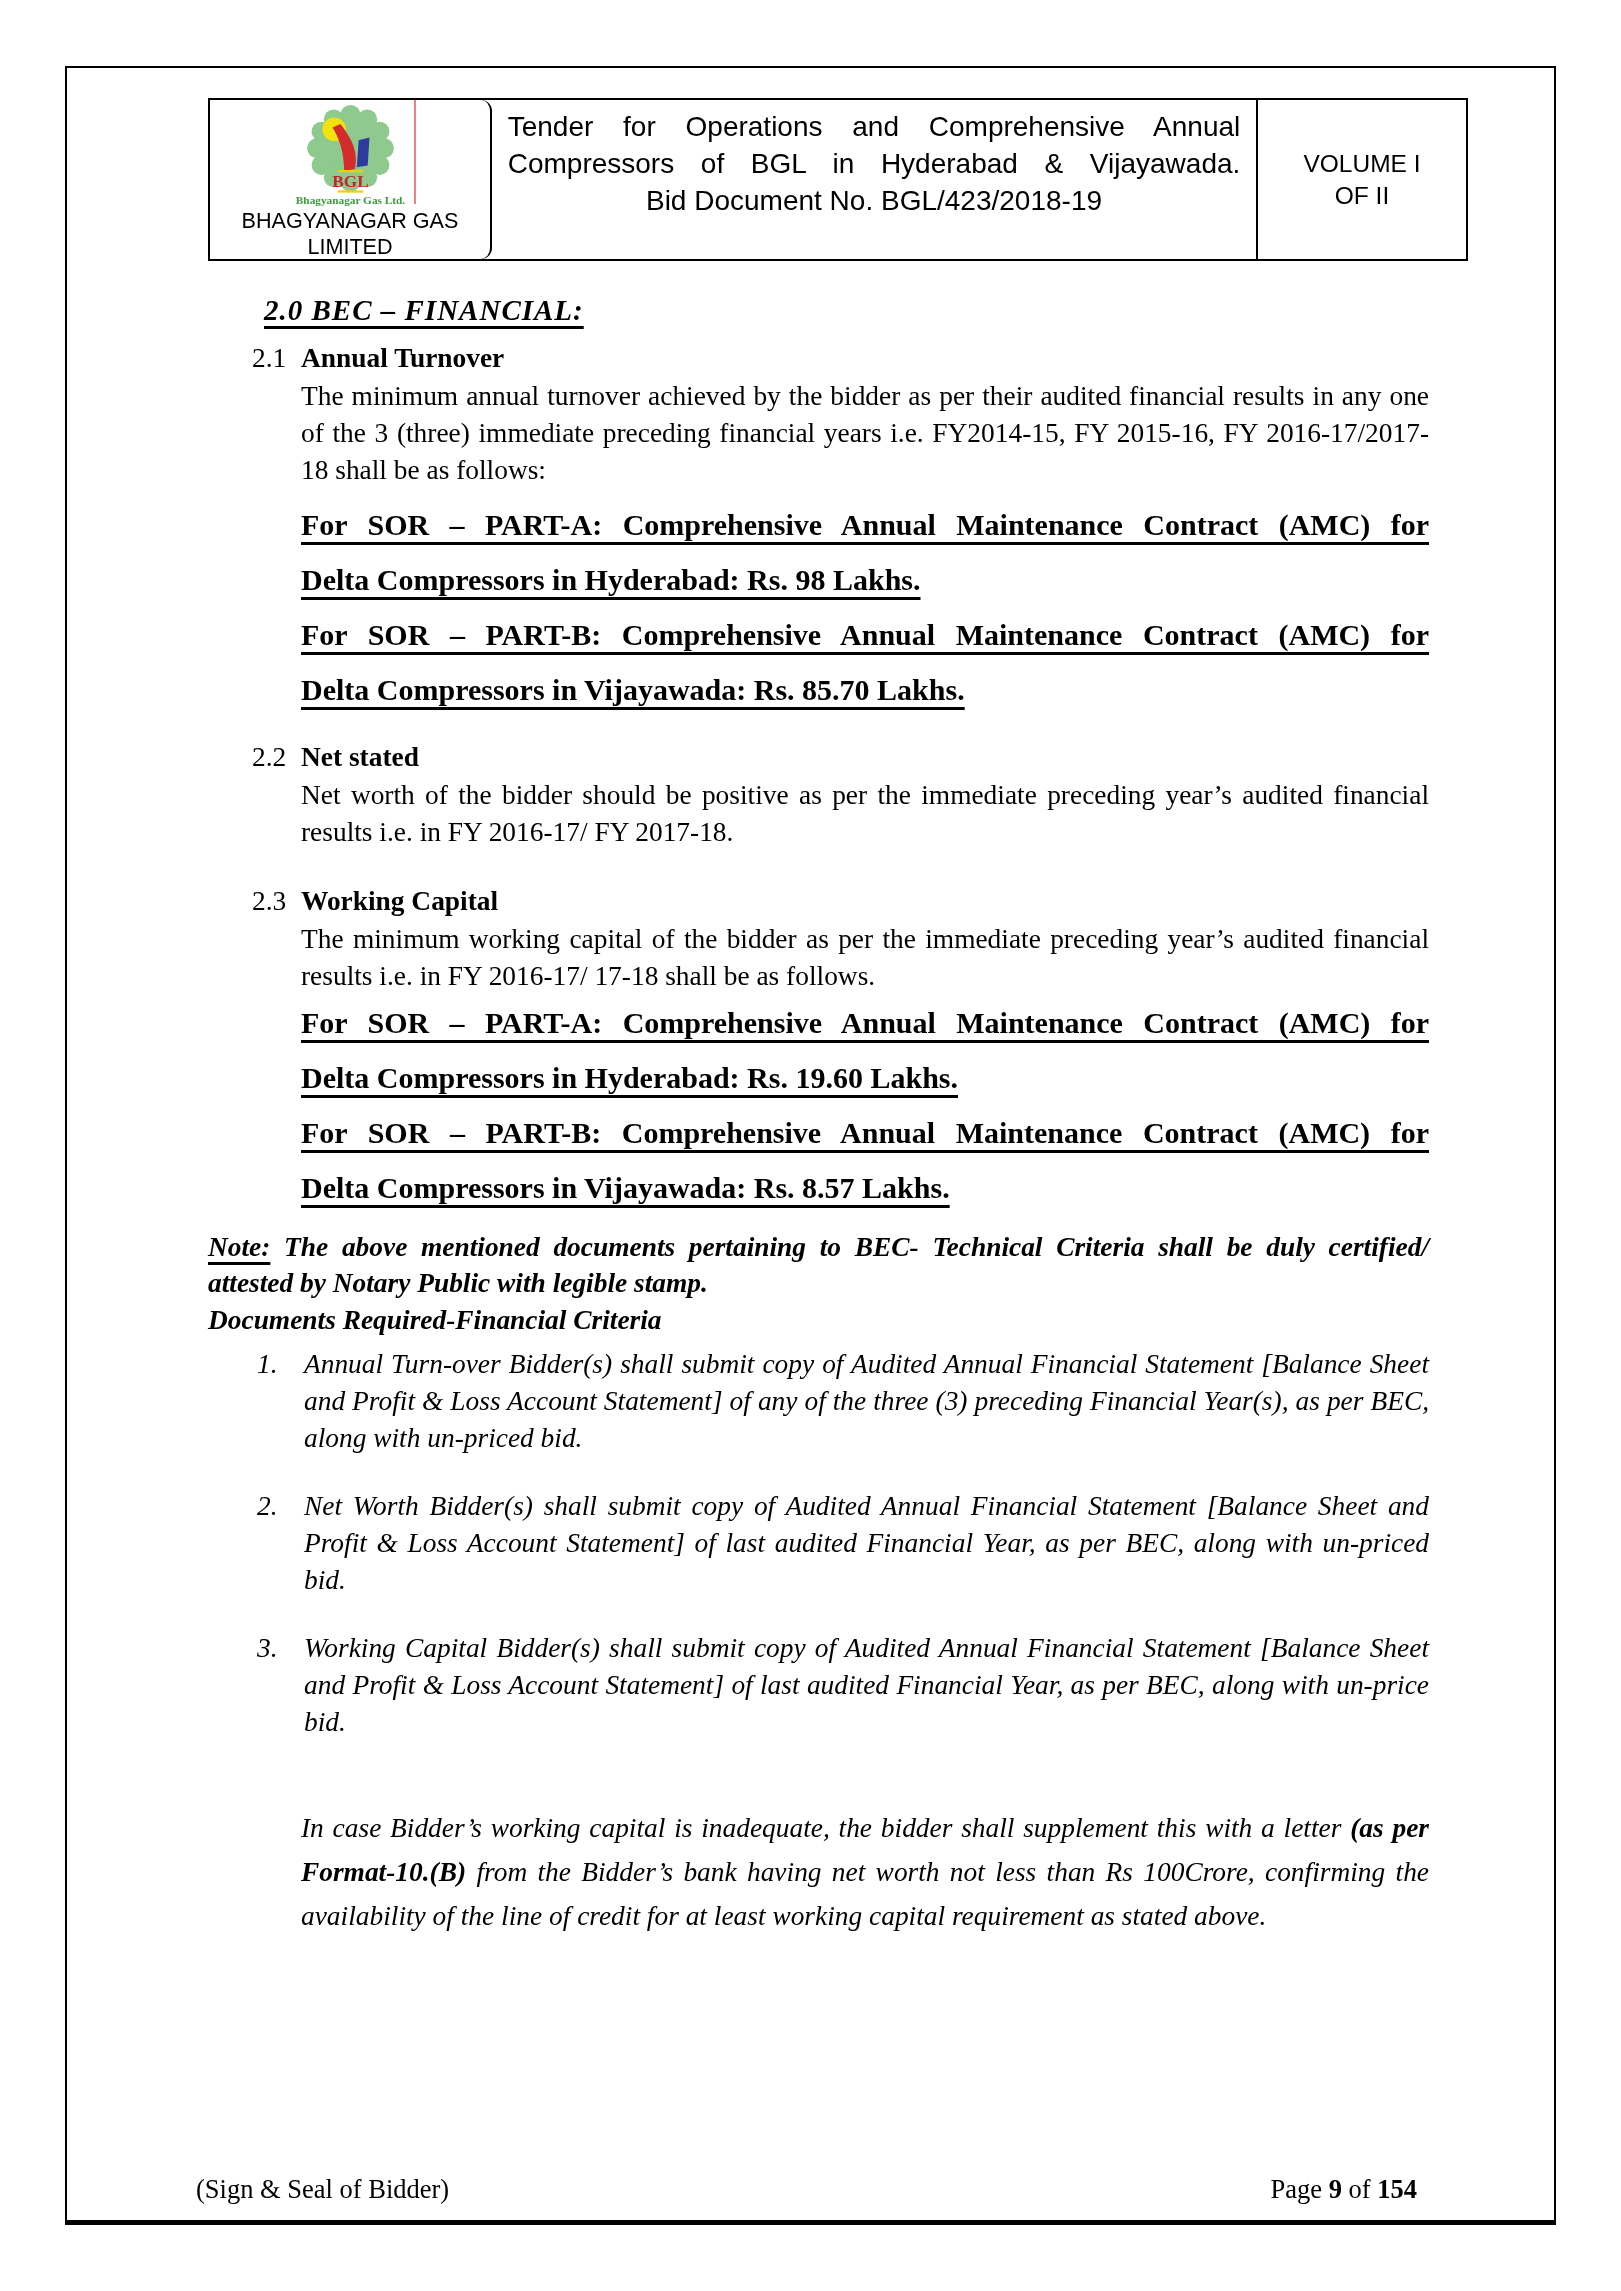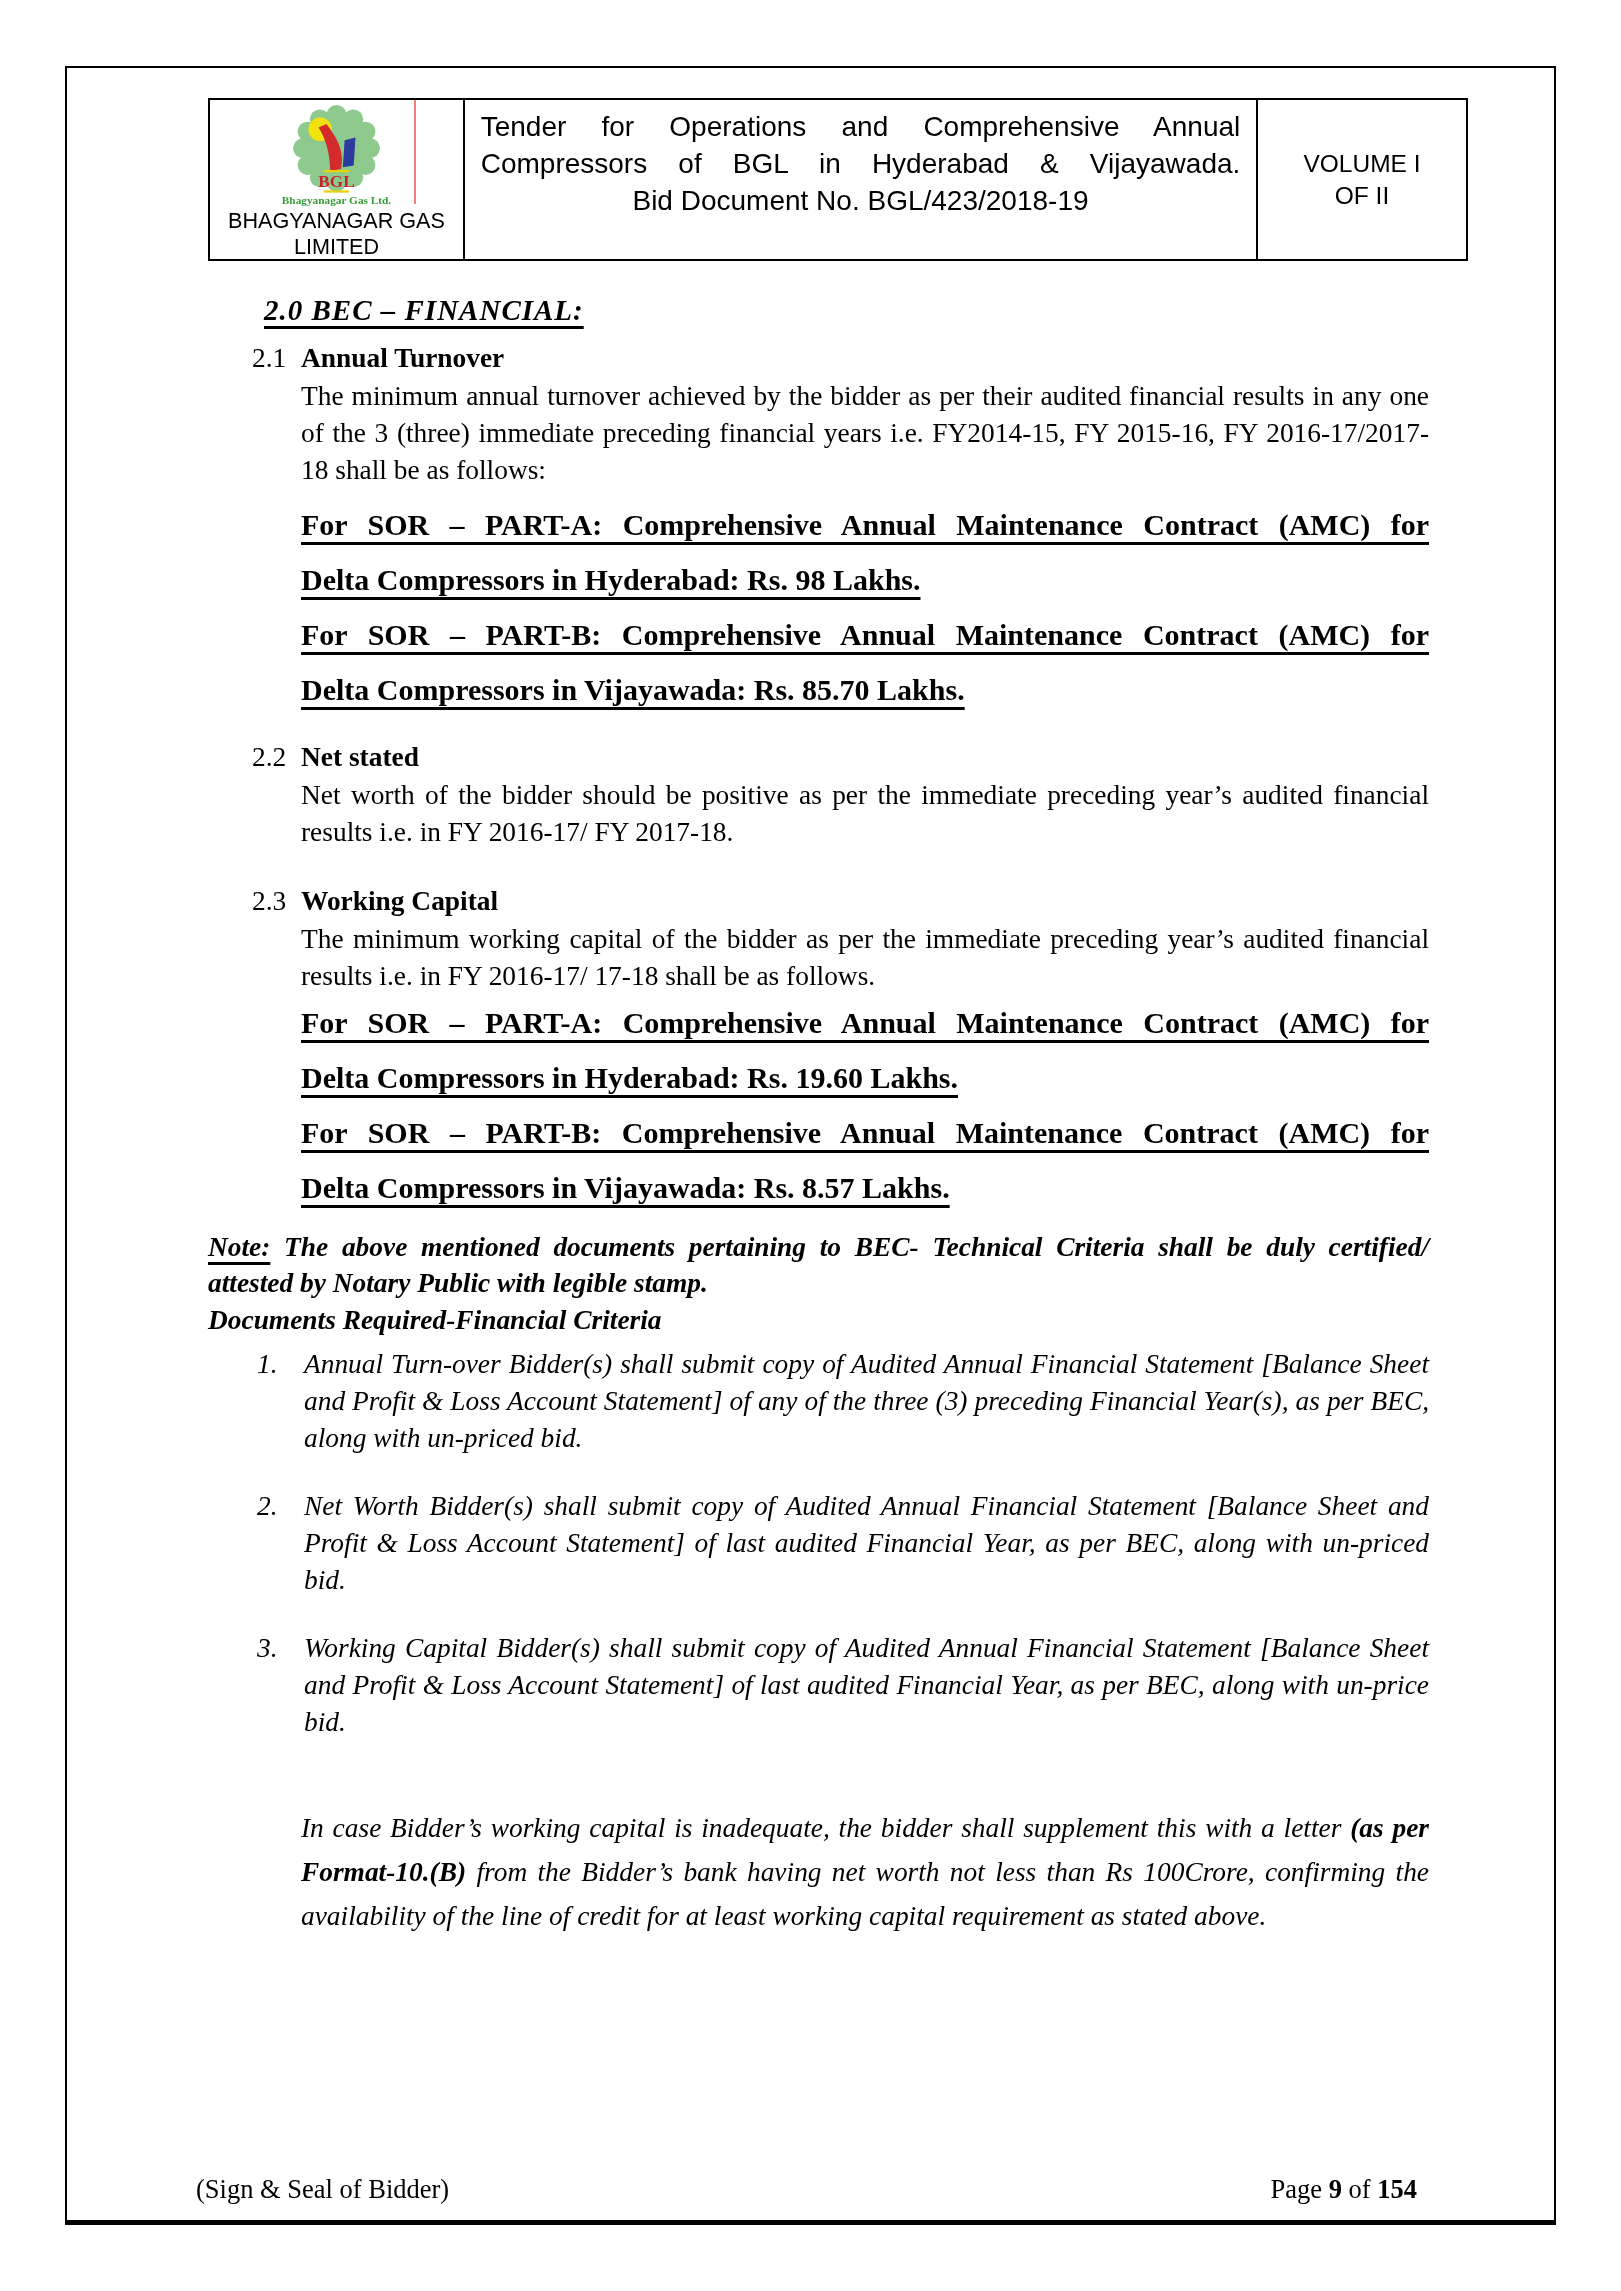--- a/index.html
+++ b/index.html
@@ -11,23 +11,24 @@
   .page-frame{
     position:absolute;left:65px;top:66px;width:1491px;height:2159px;
     border:2.9px solid #000;border-bottom:5.9px solid #000;box-sizing:border-box;
   }
   
   .header-table{
     position:absolute;left:208px;top:98px;width:1260px;height:163px;
     display:flex;border:2px solid #000;box-sizing:border-box;background:#fff;
   }
   .logo-cell{
-    width:255px;border-right:2.9px solid #000;box-sizing:border-box;
+    width:282px;border-right:2.9px solid #000;box-sizing:border-box;
     position:relative;display:flex;flex-direction:column;align-items:center;
     padding-top:3.9px;
+    border-radius:11px;
   }
   .logo-red-divider{
     position:absolute;left:204px;top:0;width:2px;height:104px;background:#f08080;
   }
   .logo-svg{display:block;}
   .company-name{
     font-family:"Liberation Sans", sans-serif;font-size:21.6px;line-height:25.5px;
     text-align:center;margin-top:1px;
   }
   .title-cell{

